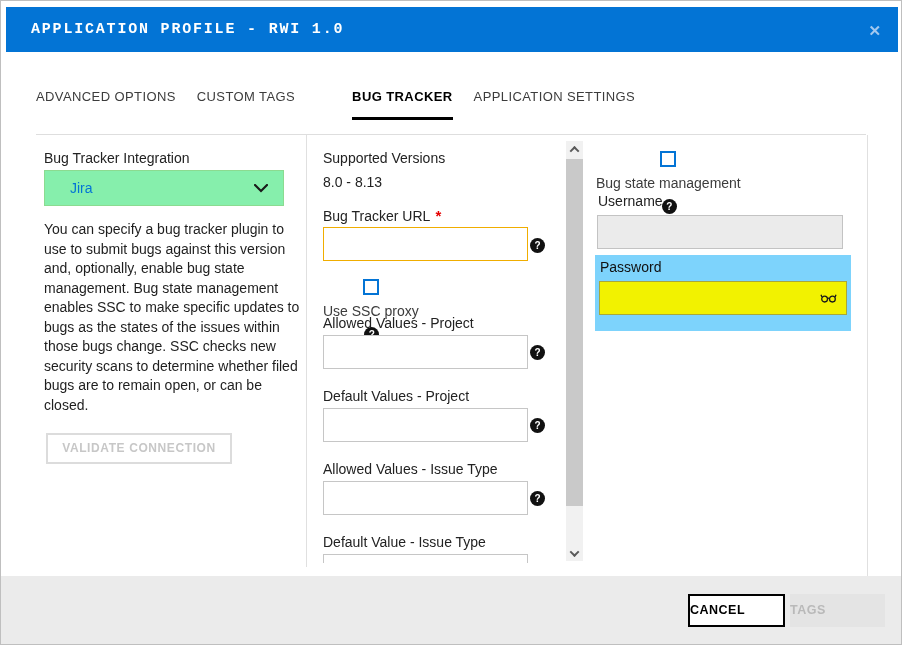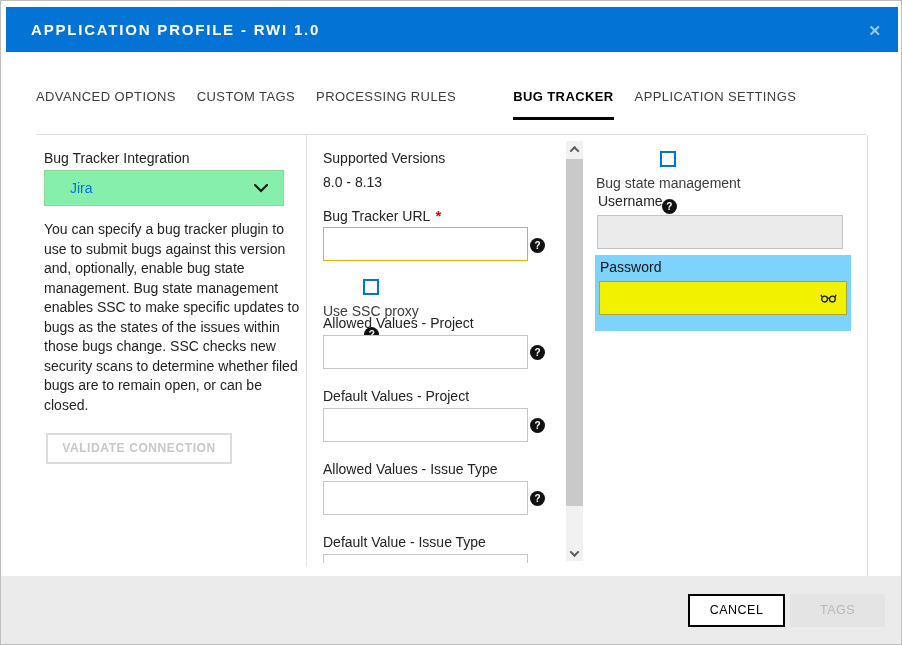--- a/index.html
+++ b/index.html
@@ -12,20 +12,21 @@
   }
 
   
   .titlebar {
     position:absolute; left:5px; top:6px; width:892px; height:45px;
     background:#0374d5; display:flex; align-items:center;
   }
   .titlebar .title {
     margin-left:25px; color:#fff; font-size:15px; font-weight:700;
     letter-spacing:1.8px;
+    font-family:Liberation Mono, monospace;
   }
   .close-x {
     position:absolute; right:17px; top:50%; transform:translateY(-50%);
     color:#a3c8ef; font-size:15px; font-weight:700; cursor:pointer; line-height:1;
   }
 
   
   .tabs { position:absolute; left:35px; top:88px; display:flex; gap:21px; }
   .tab {
     font-size:13px; color:#3c3c3c; letter-spacing:0.4px;
@@ -109,22 +110,22 @@
   .hl-box .pw-label { position:absolute; left:5px; top:4px; font-size:14px; color:#111; }
   .pw-input {
     position:absolute; left:4px; top:26px; width:248px; height:34px;
     background:#f2f200; border:1px solid #a8a83a;
   }
   .pw-eye { position:absolute; right:9px; top:50%; transform:translateY(-50%); cursor:pointer; line-height:0; }
 
   
   .footer { position:absolute; left:0; right:0; bottom:0; height:68px; background:#ebebeb; }
   .btn {
-    position:absolute; top:593px; height:33px; font-weight:400; font-size:12.5px;
-    letter-spacing:0.5px; text-align:center; font-family:"Liberation Sans", sans-serif;
+    position:absolute; top:593px; height:33px; font-weight:700; font-size:12.5px;
+    letter-spacing:0.5px; font-family:"Liberation Sans", sans-serif;
   }
   .btn-cancel {
     left:687px; width:97px; background:#fff; border:2px solid #000;
     color:#000; line-height:29px; cursor:pointer;
   }
   .btn-apply {
     left:789px; width:95px; background:#e4e4e4; border:none;
     color:#b9b9b9; line-height:33px; cursor:default;
   }
 </style>
@@ -134,21 +135,20 @@
 <div class="dialog">
 
   <div class="titlebar">
     <div class="title">APPLICATION PROFILE - RWI 1.0</div>
     <div class="close-x">✕</div>
   </div>
 
   <div class="tabs">
     <div class="tab">ADVANCED OPTIONS</div>
     <div class="tab">CUSTOM TAGS</div>
-    <div class="tab">PROCESSING RULES</div>
     <div class="tab active">BUG TRACKER</div>
     <div class="tab">APPLICATION SETTINGS</div>
   </div>
   <div class="tabs-rule"></div>
   <div class="v-rule" id="vr1"></div>
   <div class="v-rule" id="vr2"></div>
 
   <div class="lbl" style="left:43px; top:149px;">Bug Tracker Integration</div>
   <div class="select">
     <span class="sel-val">Jira</span>

